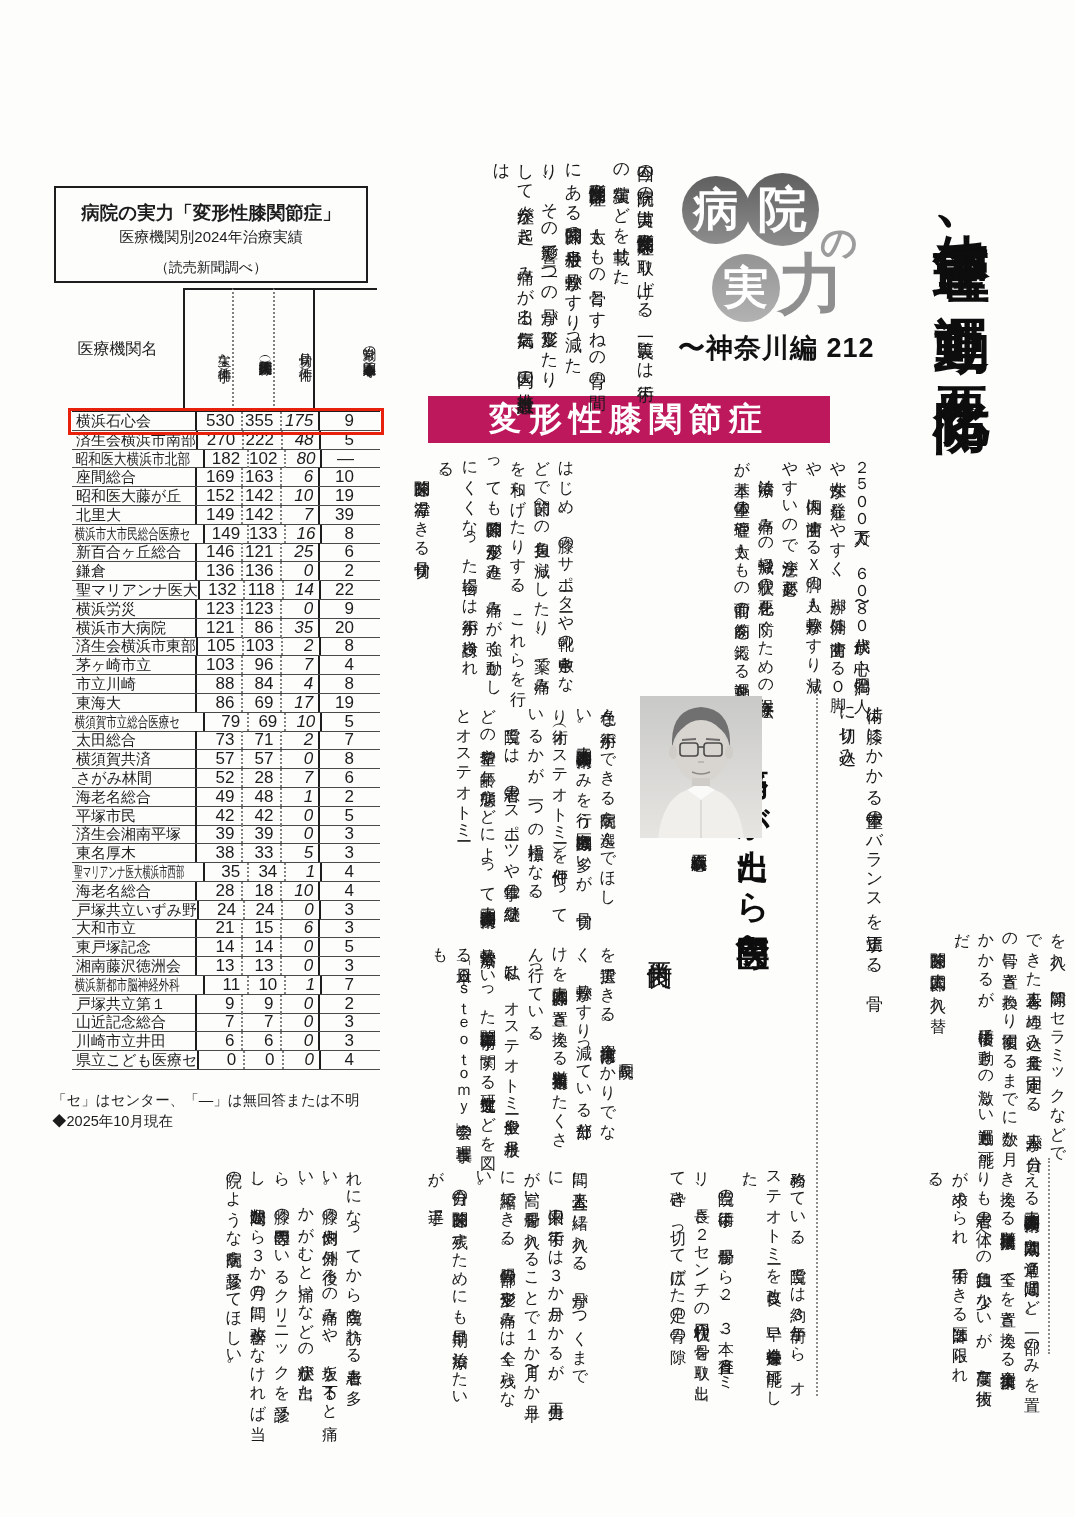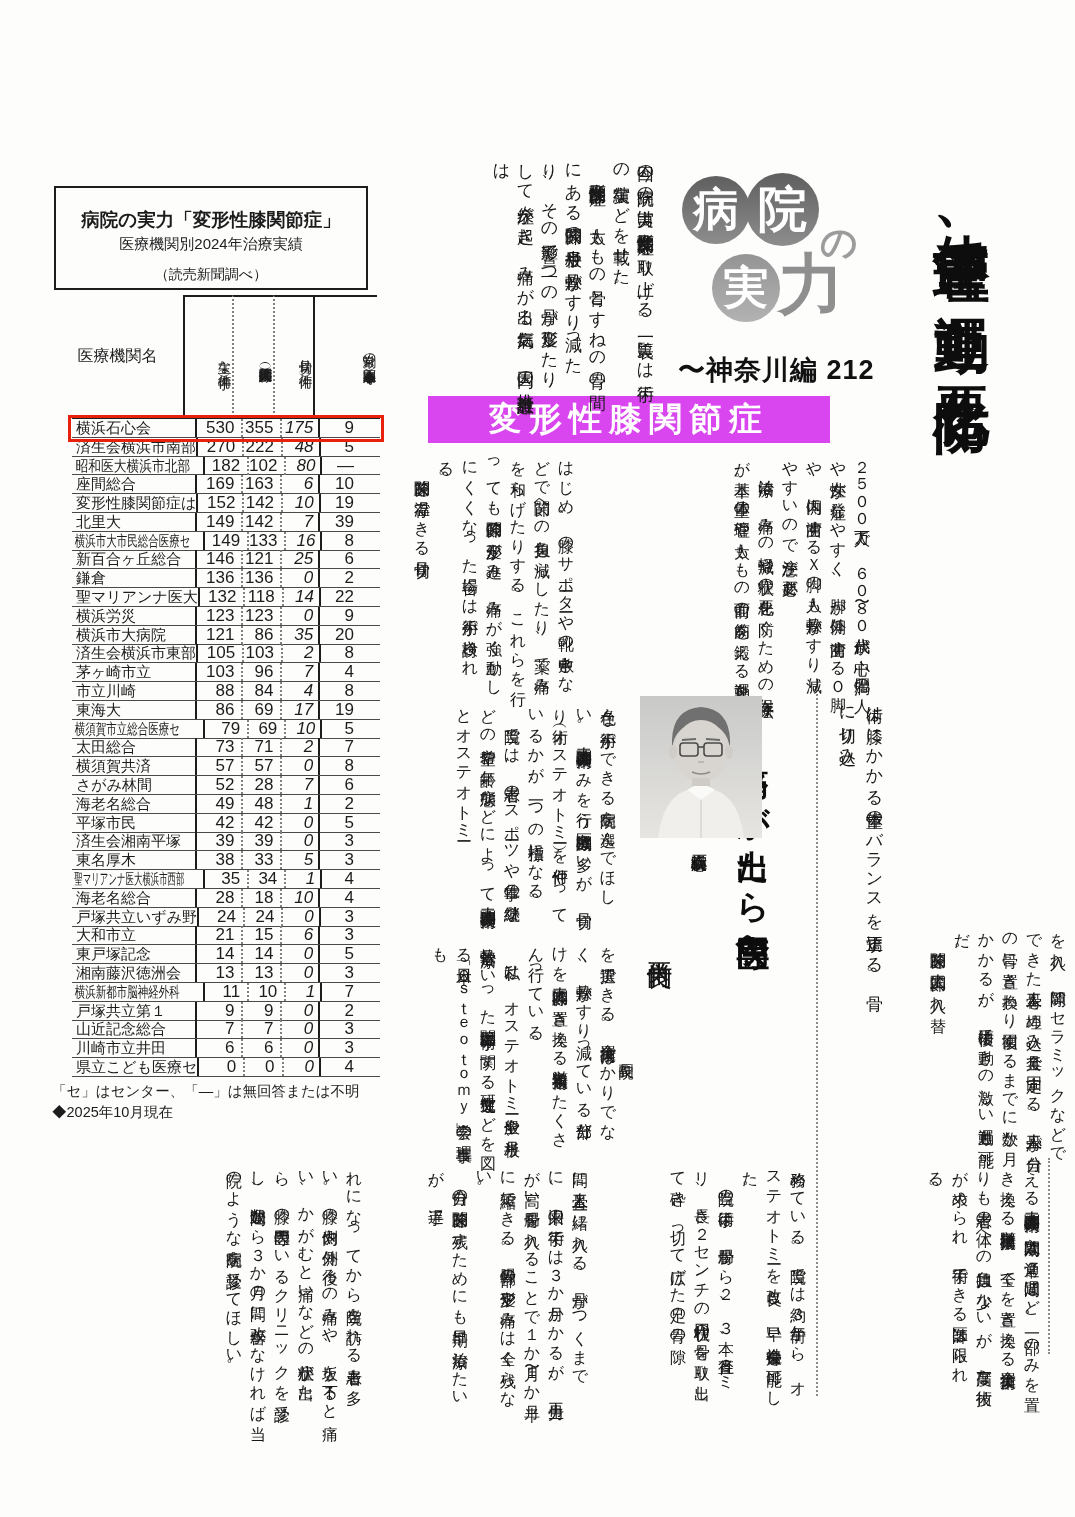--- a/index.html
+++ b/index.html
@@ -10,37 +10,37 @@
          font-family:"Liberation Serif",serif;font-size:16px;line-height:24px;letter-spacing:1px;color:#191919;}
   .headline{position:absolute;writing-mode:vertical-rl;text-orientation:mixed;
             font-family:"Liberation Serif",serif;font-weight:700;color:#0d0d0d;
             font-size:56px;letter-spacing:5px;line-height:100px;}
   .iv-headline{position:absolute;writing-mode:vertical-rl;text-orientation:mixed;
                font-family:"Liberation Serif",serif;font-weight:700;color:#0d0d0d;
                font-size:33px;letter-spacing:3px;line-height:66px;}
   .vcap{position:absolute;writing-mode:vertical-rl;text-orientation:mixed;
         font-family:"Liberation Serif",serif;color:#161616;}
   
-  .banner{position:absolute;left:428px;top:396px;width:402px;height:47px;background:#d946ef;
+  .banner{position:absolute;left:428px;top:396px;width:402px;height:47px;background:#be185d;
           display:flex;align-items:center;justify-content:center;}
   .banner span{color:#ffffff;font-weight:700;font-size:33px;letter-spacing:7px;font-family:"Liberation Sans",sans-serif;}
   
   .logo{position:absolute;left:678px;top:168px;width:198px;height:212px;}
   .lc{position:absolute;border-radius:50%;display:flex;align-items:center;justify-content:center;
       color:#fff;font-weight:700;font-family:"Liberation Sans",sans-serif;}
   .lc.dark{background:linear-gradient(#5f5f5f,#8d8d8d);}
   .lc.light{background:linear-gradient(#949494,#b2b2b2);}
   .lg-no{position:absolute;left:142px;top:50px;font-size:37px;font-weight:700;color:#9c9c9c;}
   .lg-riki{position:absolute;left:100px;top:72px;font-size:66px;font-weight:700;color:#8f8f8f;}
-  .lg-ed{position:absolute;left:0;top:184px;font-size:27px;font-weight:700;color:#111;letter-spacing:1px;white-space:nowrap;}
+  .lg-ed{position:absolute;left:0;top:162px;font-size:27px;font-weight:700;color:#111;letter-spacing:1px;white-space:nowrap;}
   
   .vdot{position:absolute;width:0;border-left:2px dotted #8a8a8a;}
   
   .tblwrap{position:absolute;left:52px;top:186px;width:328px;}
-  .t-titlebox{margin-left:2px;width:306px;border:2px solid #1d1d1d;padding:19px 2px 4px 2px;text-align:center;}
+  .t-titlebox{margin-left:2px;width:306px;border:2px solid #1d1d1d;padding:12px 2px 4px 2px;text-align:center;}
   .t-title{font-size:18.5px;font-weight:700;letter-spacing:0px;}
   .t-sub{font-size:15px;margin-top:3px;}
   .t-src{font-size:14px;margin-top:12px;}
   .t-header{position:relative;margin-top:5px;height:122px;display:flex;box-sizing:border-box;}
   .th{box-sizing:border-box;}
   .th-name{width:131px;display:flex;align-items:center;justify-content:center;font-size:16px;}
   .th-v{writing-mode:vertical-rl;text-orientation:mixed;font-size:13.5px;line-height:15.5px;
         padding-top:2px;display:flex;justify-content:center;border-top:2px solid #1d1d1d;}
   .th-v.w0{width:49px;border-left:2px solid #1d1d1d;}
   .th-v.w1{width:41px;border-left:2px dotted #808080;}
@@ -50,21 +50,21 @@
   .trow{display:flex;height:18.8px;border-bottom:1px solid #4a4a4a;box-sizing:border-box;align-items:center;}
   .trow.hl{outline:3px solid #e8210c;outline-offset:1px;position:relative;z-index:2;}
   .tname{width:131px;box-sizing:border-box;padding-left:4px;font-size:15px;line-height:18px;white-space:nowrap;
          transform-origin:left center;display:block;}
   .tname.sx85{transform:scaleX(.85);} .tname.sx70{transform:scaleX(.70);} .tname.sx56{transform:scaleX(.56);}
   .tnum{box-sizing:border-box;font-size:17px;line-height:18px;text-align:right;display:block;}
   .tnum.c0{width:49px;border-left:2px solid #1d1d1d;padding-right:7px;}
   .tnum.c1{width:41px;border-left:2px dotted #808080;padding-right:7px;}
   .tnum.c2{width:40px;border-left:2px dotted #808080;padding-right:5px;font-style:italic;}
   .tnum.c3{width:64px;border-left:2px solid #1d1d1d;padding-right:26px;}
-  .t-notes{margin-top:4px;font-size:14.5px;line-height:21px;letter-spacing:0;}
+  .t-notes{margin-top:20px;font-size:14.5px;line-height:21px;letter-spacing:0;}
   
   .photo{position:absolute;left:640px;top:696px;width:122px;height:142px;}
 </style>
 </head>
 <body>
 
 <div id="canvas">
 
   <div class="tblwrap">
     <div class="t-titlebox">
@@ -102,21 +102,21 @@
           <span class="tnum c3">—</span>
         </div>
         <div class="trow">
           <span class="tname">座間総合</span>
           <span class="tnum c0">169</span>
           <span class="tnum c1">163</span>
           <span class="tnum c2">6</span>
           <span class="tnum c3">10</span>
         </div>
         <div class="trow">
-          <span class="tname">変形性膝関節症は</span>
+          <span class="tname">昭和医大藤が丘</span>
           <span class="tnum c0">152</span>
           <span class="tnum c1">142</span>
           <span class="tnum c2">10</span>
           <span class="tnum c3">19</span>
         </div>
         <div class="trow">
           <span class="tname">北里大</span>
           <span class="tnum c0">149</span>
           <span class="tnum c1">142</span>
           <span class="tnum c2">7</span>

